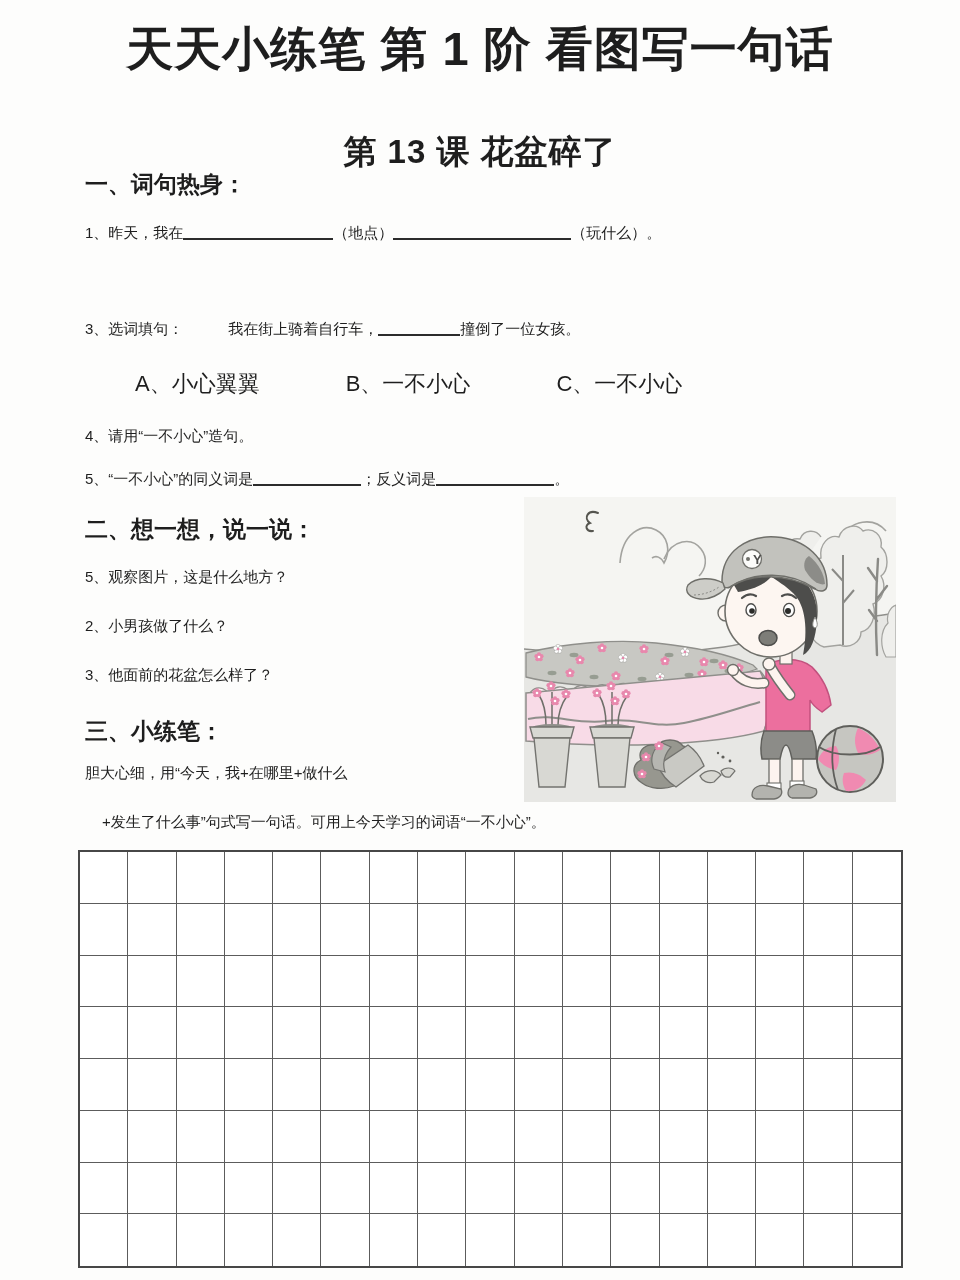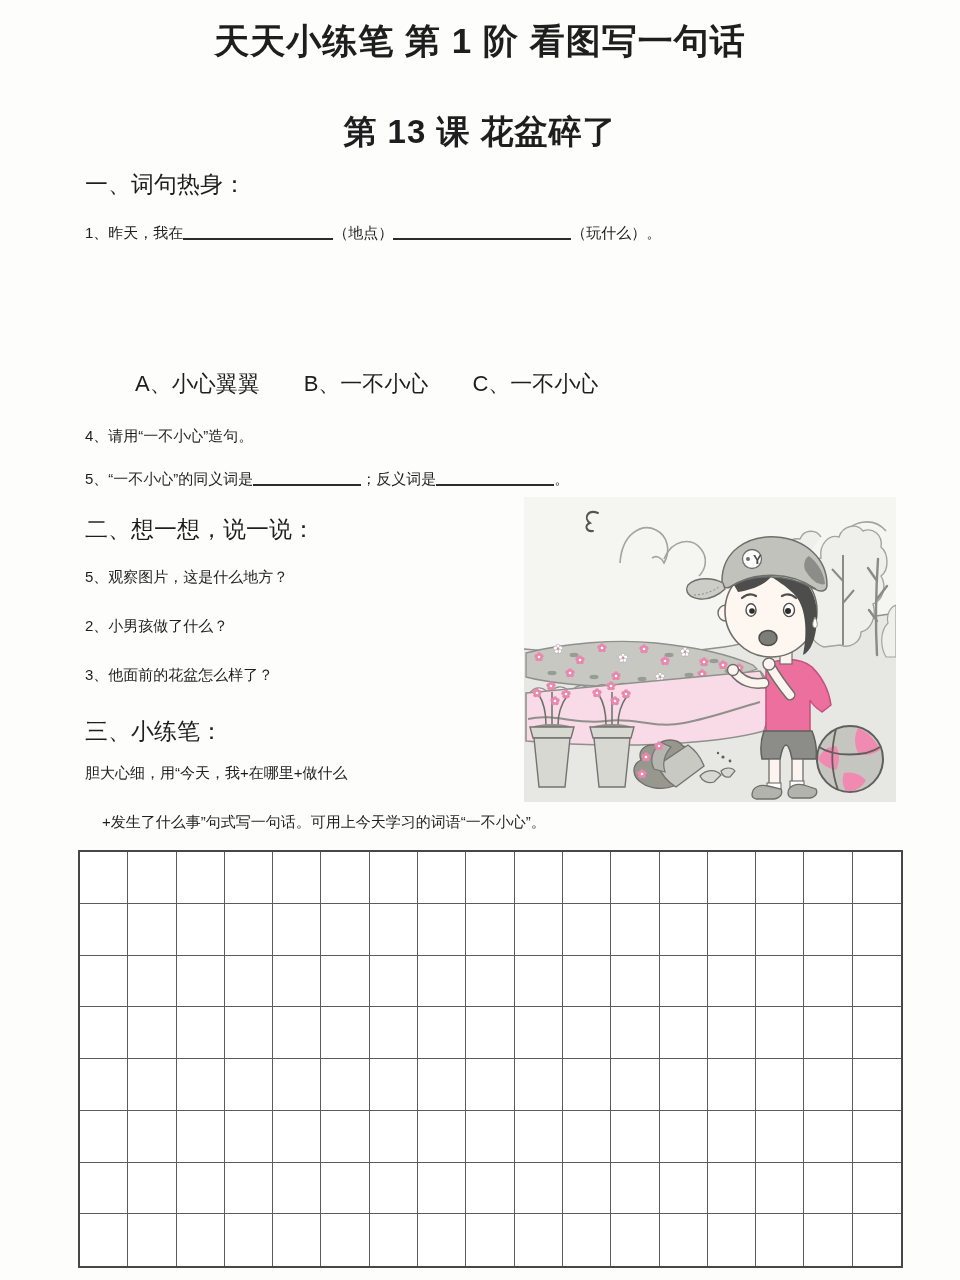--- a/index.html
+++ b/index.html
@@ -4,29 +4,29 @@
 <style>
   html,body{margin:0;padding:0;background:#ffffff;}
   .page{
     position:relative; width:960px; height:1280px; margin:0 auto;
     background:#fdfdfc; overflow:hidden;
     font-family:"Liberation Sans","DejaVu Sans",sans-serif;
     color:#1e1e1e;
   }
   .abs{position:absolute;}
   .center{left:0; width:100%; text-align:center;}
-  .doc-title{font-size:35px; font-weight:bold; letter-spacing:1px; white-space:nowrap;}
-  .lesson-title{font-size:33px; font-weight:bold; letter-spacing:1px; white-space:nowrap;}
-  .sec-heading{font-size:23px; font-weight:normal; white-space:nowrap;}
+  .doc-title{font-size:47px; font-weight:bold; letter-spacing:1px; white-space:nowrap;}
+  .lesson-title{font-size:33px; font-weight:bold; letter-spacing:1px; white-space:nowrap;margin-top:20px;}
+  .sec-heading{font-size:23px; font-weight:bold; white-space:nowrap;}
   .line{font-size:15px; white-space:nowrap;}
   .blank{display:inline-block; border-bottom:2px solid #2c2c2c; margin-bottom:-2px; height:2px;}
   .sp{display:inline-block;}
   .w150{width:150px}.w178{width:178px}.w172{width:172px}.w182{width:182px}
   .w82{width:82px}.w108{width:108px}.w118{width:118px}.sp45{width:45px}
-  .options{display:flex; gap:44px; font-size:22px; white-space:nowrap;}
+  .options{display:flex; gap:86px; font-size:22px; white-space:nowrap;}
   .writing-grid{
     position:absolute; left:78px; top:850px; width:825px; height:418px;
     display:grid; box-sizing:border-box; border:2px solid #474747; background:#fff;
   }
   .writing-grid .cell{border-right:1.5px solid #5c5c5c; border-bottom:1.5px solid #5c5c5c;}
   .writing-grid .cell.last-col{border-right:none;}
   .writing-grid .cell.last-row{border-bottom:none;}
   .illus{position:absolute; left:524px; top:497px; width:372px; height:305px;}
 </style>
 </head>
@@ -35,20 +35,21 @@
 <div class="page">
 
   <div class="abs center doc-title" style="top:18px">天天小练笔 第 1 阶 看图写一句话</div>
   <div class="abs center lesson-title" style="top:110px">第 13 课 花盆碎了</div>
 
   <div class="abs sec-heading" style="left:85px; top:169px">一、词句热身：</div>
 
   <div class="abs line" style="left:85px; top:224px"><span>1、昨天，我在</span><span class="blank w150"></span><span>（地点）</span><span class="blank w178"></span><span>（玩什么）。</span></div>
 
 
+  <div class="abs line" style="left:85px; top:320px"><span>3、选词填句：</span><span class="sp sp45"></span><span>我在街上骑着自行车，</span><span class="blank w82"></span><span>撞倒了一位女孩。</span></div>
 
   <div class="abs options" style="left:135px; top:369px">
     <span>A、小心翼翼</span>
     <span>B、一不小心</span>
     <span>C、一不小心</span>
   </div>
 
   <div class="abs line" style="left:85px; top:427px">4、请用“一不小心”造句。</div>
 
   <div class="abs line" style="left:85px; top:470px"><span>5、“一不小心”的同义词是</span><span class="blank w108"></span><span>；反义词是</span><span class="blank w118"></span><span>。</span></div>

